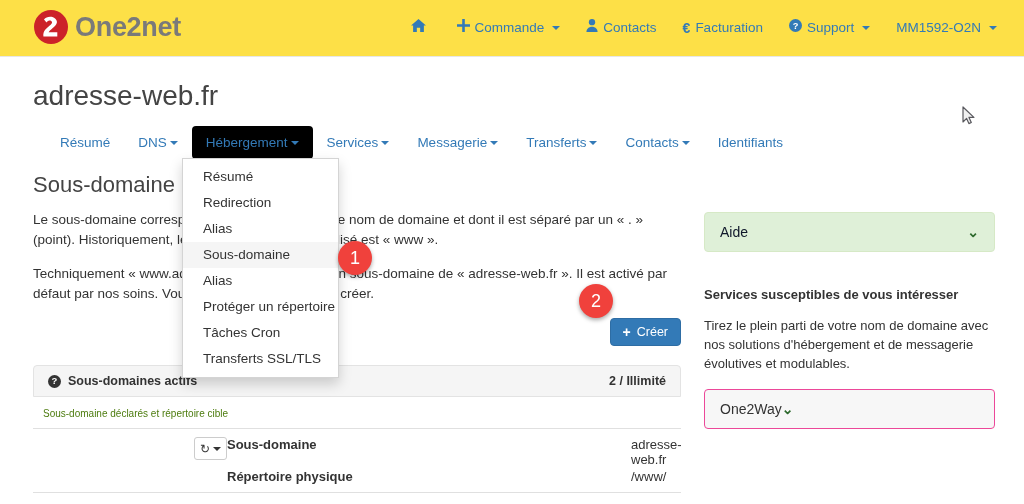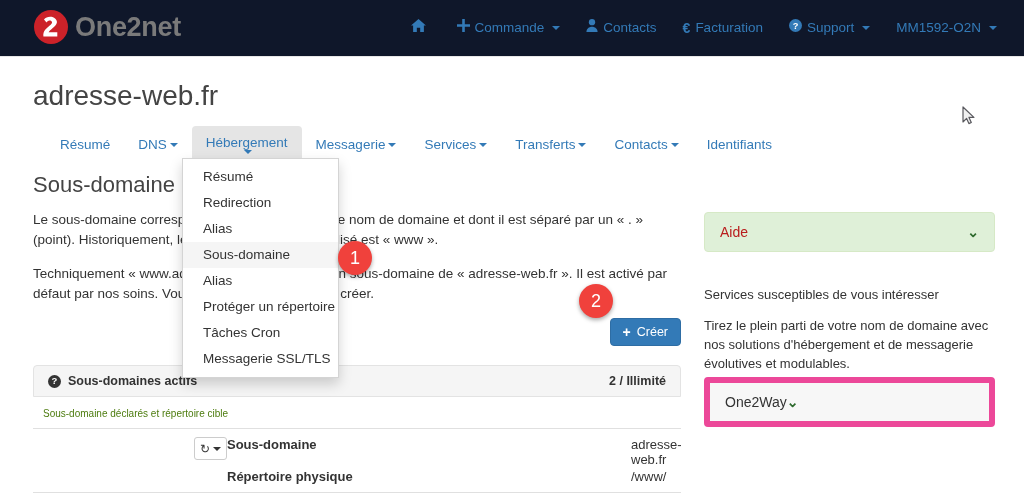--- a/index.html
+++ b/index.html
@@ -10,21 +10,21 @@
     overflow: hidden;
     background: #ffffff;
     font-family: "Liberation Sans", sans-serif;
     color: #333333;
   }
 
   
   .topbar {
     position: absolute; left: 0; top: 0;
     width: 1024px; height: 57px;
-    background: #0f172a;
+    background: #fde047;
     border-bottom: 1px solid #e7e7e7;
   }
   .brand {
     position: absolute; left: 33px; top: 9px;
     display: flex; align-items: center; gap: 6px;
     text-decoration: none;
   }
   .brand-mark {
     width: 36px; height: 36px; position: relative;
   }
@@ -60,21 +60,21 @@
   .tabs {
     position: absolute; left: 46px; top: 126px;
     display: flex; align-items: center; gap: 0;
   }
   .tab {
     color: #337ab7; font-size: 13.5px;
     padding: 9px 14px; border-radius: 4px;
     text-decoration: none; white-space: nowrap; cursor: pointer;
     display: flex; align-items: center;
   }
-  .tab.active { background: #e5e5e5; flex-direction: column; }
+  .tab.active { background: #000000; }
 
   
   .dropdown-menu {
     position: absolute; left: 182px; top: 158px;
     width: 157px; background: #fff;
     border: 1px solid #d4d4d4;
     box-shadow: 0 6px 12px rgba(0,0,0,.175);
     padding: 5px 0; z-index: 60;
   }
   .dropdown-item {
@@ -162,35 +162,35 @@
   
   .sidebar {
     position: absolute; left: 704px; top: 212px; width: 291px;
   }
   .aide-box {
     background: #dff0d8; border: 1px solid #d6e9c6;
     border-radius: 4px; padding: 11px 15px;
     display: flex; align-items: center; justify-content: space-between;
     cursor: pointer;
   }
-  .aide-label { font-size: 14px; color: #b91c1c; }
+  .aide-label { font-size: 14px; color: #0f172a; }
   .chev {
     font-size: 14px; color: #2d6a2d; font-weight: bold; line-height: 1;
   }
   .svc-title {
     margin-top: 35px;
-    font-size: 13px; font-weight: normal; color: #333;
+    font-size: 13px; font-weight: bold; color: #333;
   }
   .svc-text {
     margin-top: 14px;
     font-size: 13px; line-height: 19px; color: #333;
   }
   .svc-select {
-    margin-top: 4px;
-    background: #f7f7f7; border: 6px solid #ec4899;
+    margin-top: 16px;
+    background: #f7f7f7; border: 1px solid #ec4899;
     border-radius: 4px; padding: 11px 15px;
     display: flex; align-items: center; 
     cursor: pointer;
   }
   .svc-select-label { font-size: 14px; color: #333; }
 
   
   .badge {
     position: absolute; width: 34px; height: 34px;
     border-radius: 50%; background: #f0413c;
@@ -280,25 +280,25 @@
   </a>
   <a class="tab" href="#">
     <span>DNS</span>
     <i class="caret"></i>
   </a>
   <a class="tab active" href="#">
     <span>Hébergement</span>
     <i class="caret"></i>
   </a>
   <a class="tab" href="#">
+    <span>Services</span>
+    <i class="caret"></i>
+  </a>
+  <a class="tab" href="#">
     <span>Messagerie</span>
-    <i class="caret"></i>
-  </a>
-  <a class="tab" href="#">
-    <span>Services</span>
     <i class="caret"></i>
   </a>
   <a class="tab" href="#">
     <span>Transferts</span>
     <i class="caret"></i>
   </a>
   <a class="tab" href="#">
     <span>Contacts</span>
     <i class="caret"></i>
   </a>
@@ -368,21 +368,21 @@
 </aside>
 
 <div class="dropdown-menu">
   <a class="dropdown-item" href="#">Résumé</a>
   <a class="dropdown-item" href="#">Redirection</a>
   <a class="dropdown-item" href="#">Alias</a>
   <a class="dropdown-item highlight" href="#">Sous-domaine</a>
   <a class="dropdown-item" href="#">Alias</a>
   <a class="dropdown-item" href="#">Protéger un répertoire</a>
   <a class="dropdown-item" href="#">Tâches Cron</a>
-  <a class="dropdown-item" href="#">Messagerie SSL/TLS</a>
+  <a class="dropdown-item" href="#">Transferts SSL/TLS</a>
 </div>
 
 <div class="badge" id="badge-1">1</div>
 <div class="badge" id="badge-2">2</div>
 
 <div class="cursor">
   <svg width="14" height="20" viewBox="0 0 14 20">
     <path d="M1 1l0 15 3.6-3.6 2.3 5.2 2.4-1.1-2.3-5.1 4.9 0z" fill="#f0f0f0" stroke="#59595e" stroke-width="1.2" stroke-linejoin="round"></path>
   </svg>
 </div>

